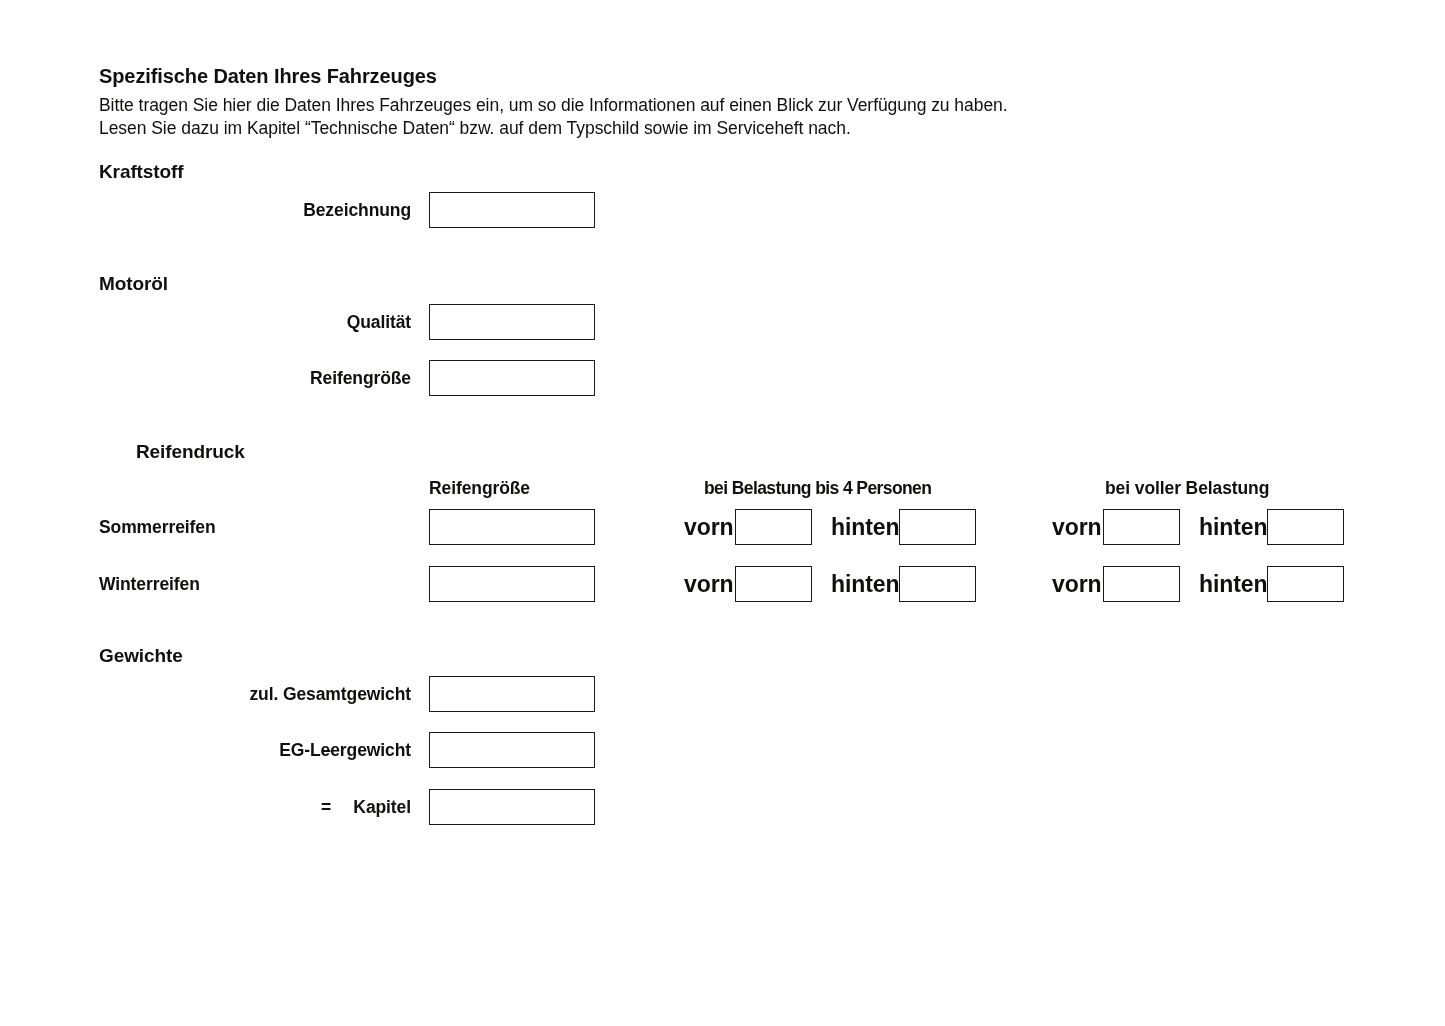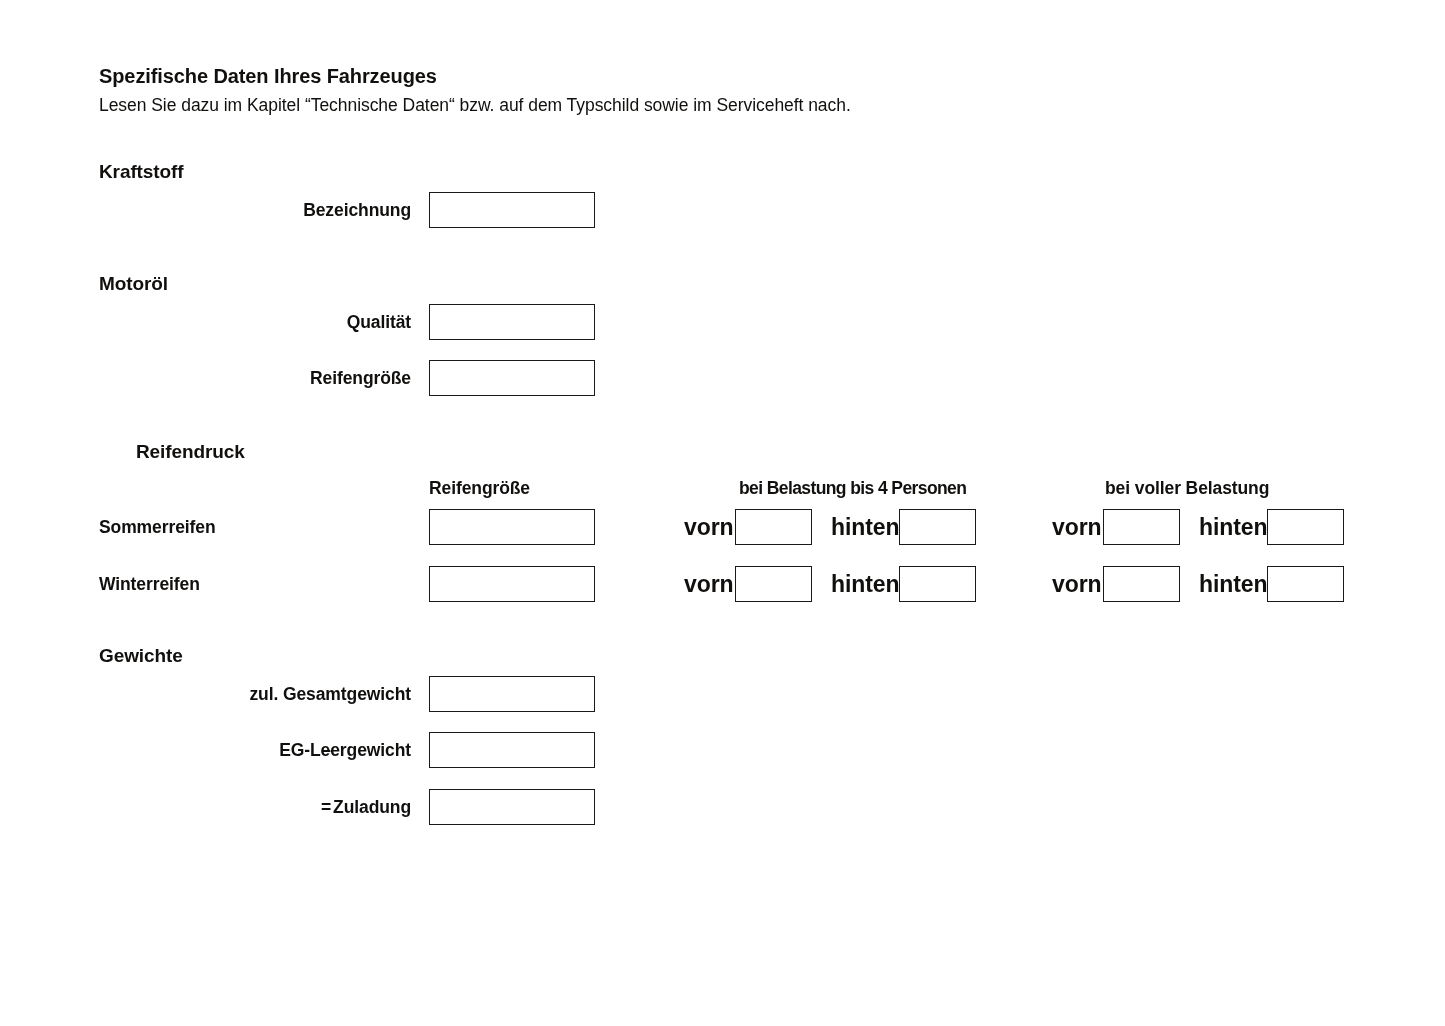--- a/index.html
+++ b/index.html
@@ -83,21 +83,21 @@
   
   .col-heading {
     position: absolute;
     font-size: 17.5px;
     font-weight: bold;
     letter-spacing: -0.1px;
     white-space: nowrap;
     top: 478px;
   }
   #colhead-reifengroesse { left: 429px; }
-  #colhead-4personen     { left: 739px; letter-spacing: -0.6px; }
+  #colhead-4personen     { left: 704px; letter-spacing: -0.6px; }
   #colhead-voll          { left: 1105px; }
 
   .tire-row { position: absolute; left: 99px; height: 36px; }
   #tire-row-sommer { top: 509px; }
   #tire-row-winter { top: 566px; }
 
   .tire-row .size-label {
     position: absolute;
     left: 0;
     top: 0;
@@ -169,20 +169,21 @@
   .weights-row .w-box { position: absolute; left: 330px; top: 0; }
 </style>
 </head>
 <body>
 
 <div class="page">
 
   <div class="doc-title">Spezifische Daten Ihres Fahrzeuges</div>
 
   <div class="doc-intro">
+    <span class="intro-line">Bitte tragen Sie hier die Daten Ihres Fahrzeuges ein, um so die Informationen auf einen Blick zur Verfügung zu haben.</span>
     <span class="intro-line">Lesen Sie dazu im Kapitel “Technische Daten“ bzw. auf dem Typschild sowie im Serviceheft nach.</span>
   </div>
 
   <div class="section-heading" id="heading-kraftstoff">Kraftstoff</div>
 
   <div class="weights-row" id="row-bezeichnung">
     <span class="w-label">Bezeichnung</span>
     <input class="field-box wide w-box" type="text" value="" style="">
   </div>
 
@@ -247,17 +248,17 @@
   </div>
 
   <div class="weights-row" id="row-leergewicht">
     <span class="op-sign">–</span>
     <span class="w-label">EG-Leergewicht</span>
     <input class="field-box wide w-box" type="text" value="" style="">
   </div>
 
   <div class="weights-row" id="row-zuladung">
     <span class="op-sign">=</span>
-    <span class="w-label">Zuladung</span>
+    <span class="w-label">Kapitel</span>
     <input class="field-box wide w-box" type="text" value="" style="">
   </div>
 
 </div>
 
 </body></html>

